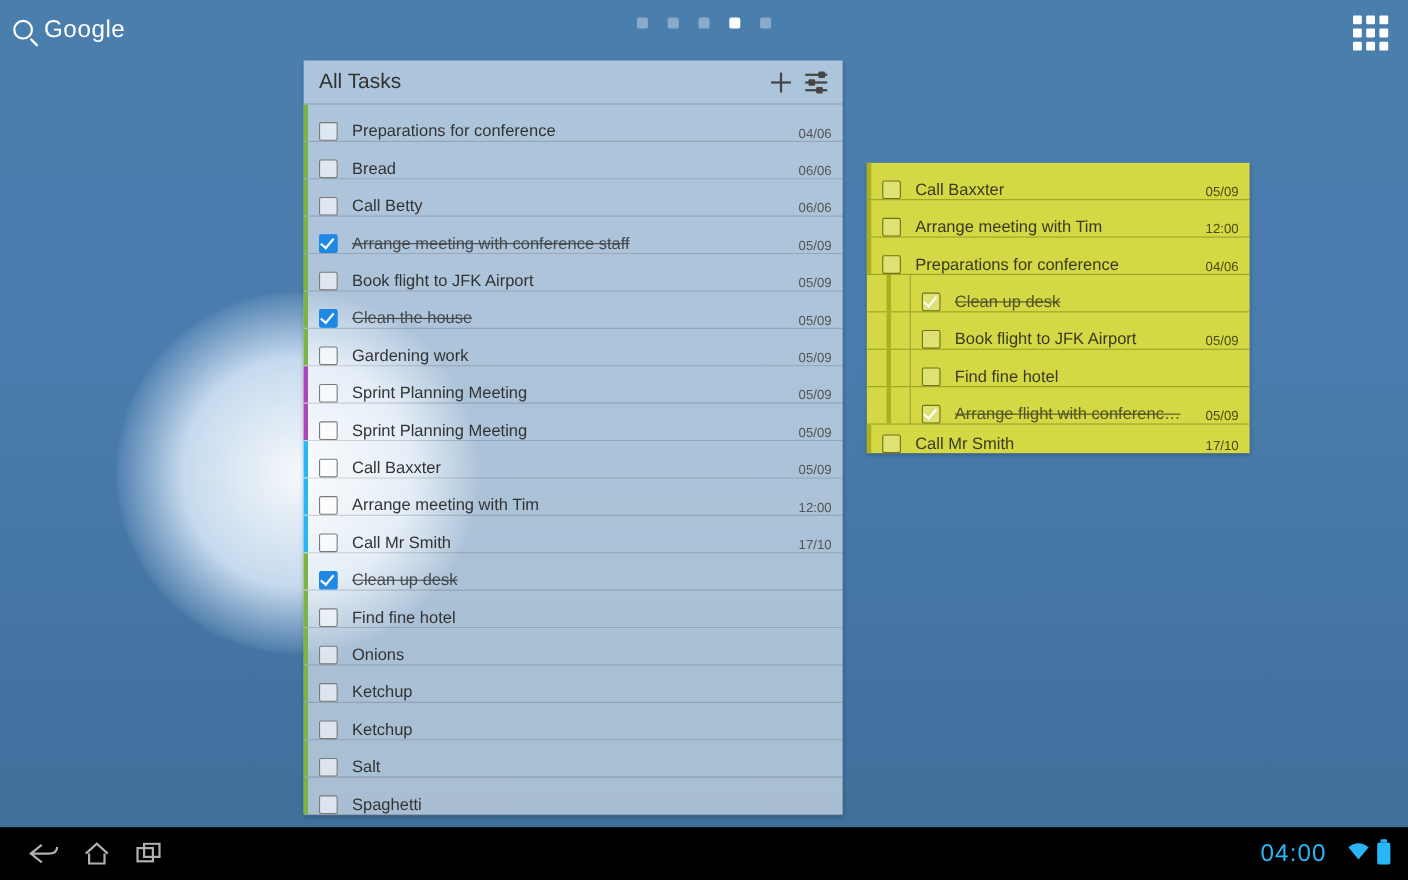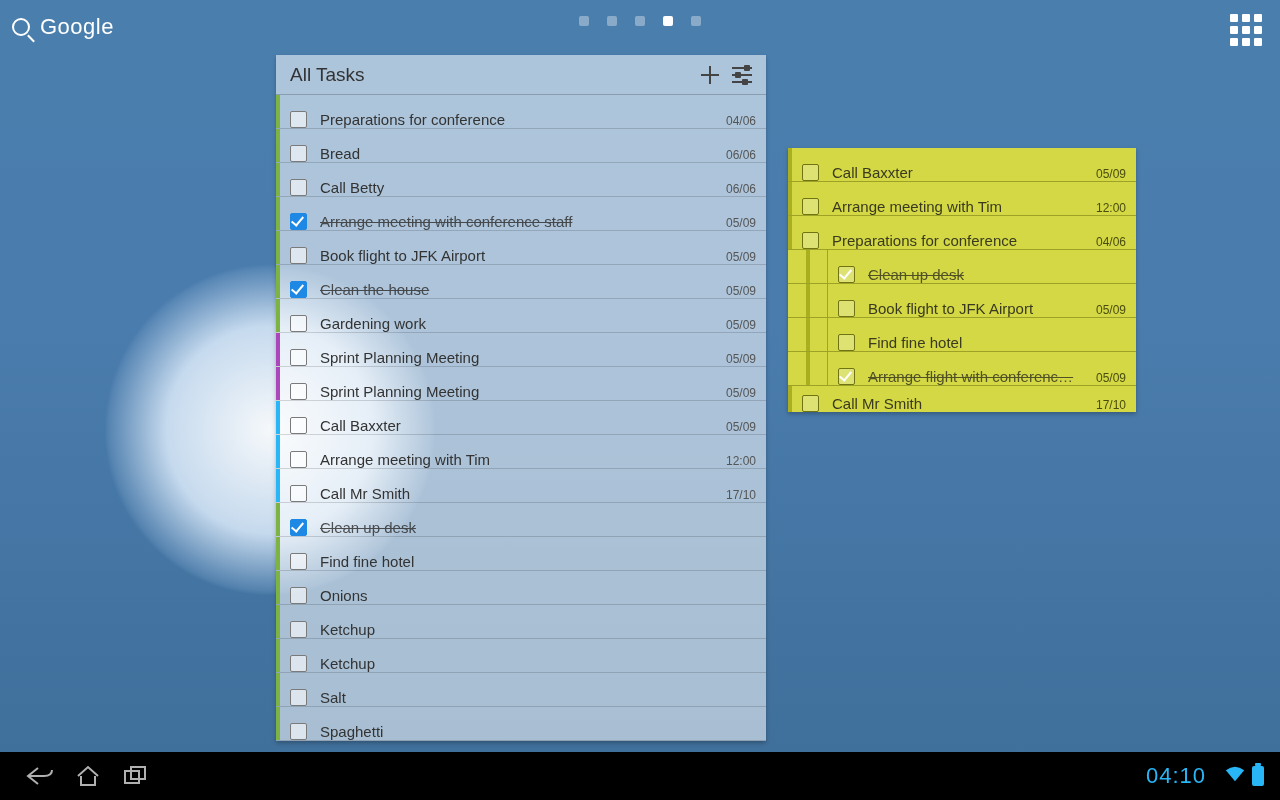--- a/index.html
+++ b/index.html
@@ -392,20 +392,20 @@
         <path d="M3 11 L13 2 L23 11 M6 11 V20 H20 V11"></path>
       </svg>
   </div>
   <div class="navbtn nav-recent">
     <svg width="26" height="20" viewBox="0 0 26 20">
         <rect x="2" y="5" width="14" height="12"></rect>
         <rect x="8" y="1" width="14" height="12"></rect>
       </svg>
   </div>
   <div class="spacer"></div>
-  <div class="clock">04:10</div>
+  <div class="clock">04:00</div>
   <div class="wifi">
     <svg viewBox="0 0 24 24">
         <path d="M12 20 L22 8 Q17 4 12 4 Q7 4 2 8 Z" fill="#29b6f6"></path>
       </svg>
   </div>
   <div class="batt"></div>
 </div>
 
 </body></html>

